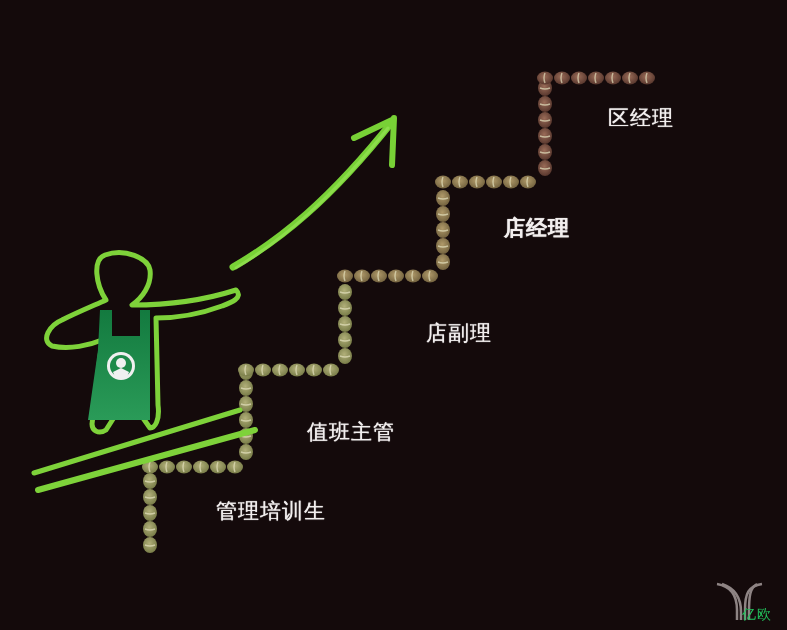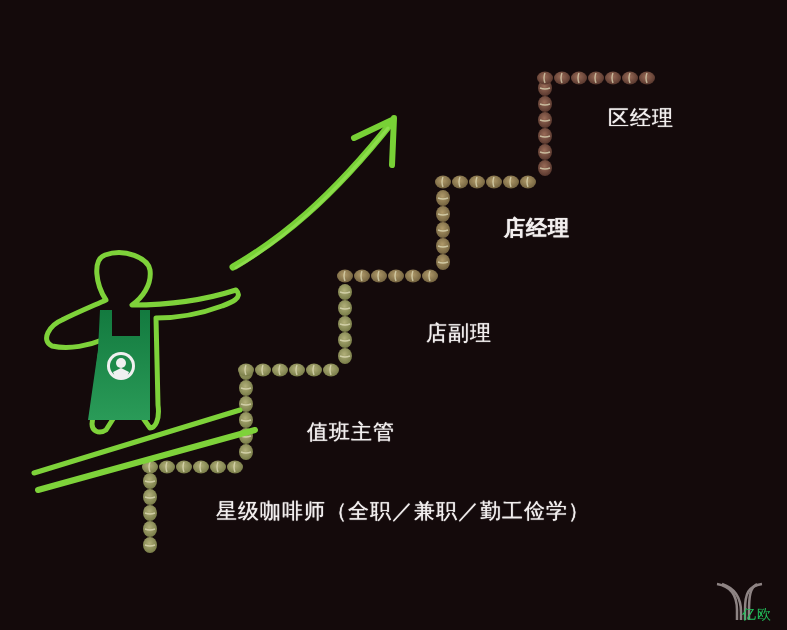--- a/index.html
+++ b/index.html
@@ -178,21 +178,21 @@
 
   <g stroke="#8e8484" stroke-width="2.5" fill="none">
     <path d="M717 584 C 730 586, 737 594, 737 610 L 737 620"></path>
     <path d="M722 584 C 734 588, 741 596, 741 612 L 741 620"></path>
     <path d="M762 584 C 748 586, 745 594, 745 610 L 745 620"></path>
     <path d="M757 584 C 750 588, 749 596, 749 612 L 749 620"></path>
   </g>
 </svg>
 
 <div class="label" style="left:216px; top:496px;">
-  <div>星级咖啡师（全职／兼职／勤工俭学）</div>
+  <div>管理培训生</div>
 </div>
 <div class="label" style="left:307px; top:405px;margin-top:12px;">
   <div>值班主管</div>
 </div>
 <div class="label" style="left:426px; top:318px;">
   <div>店副理</div>
 </div>
 <div class="label" style="left:504px; top:213px;font-weight:bold;">
   <div>店经理</div>
 </div>

